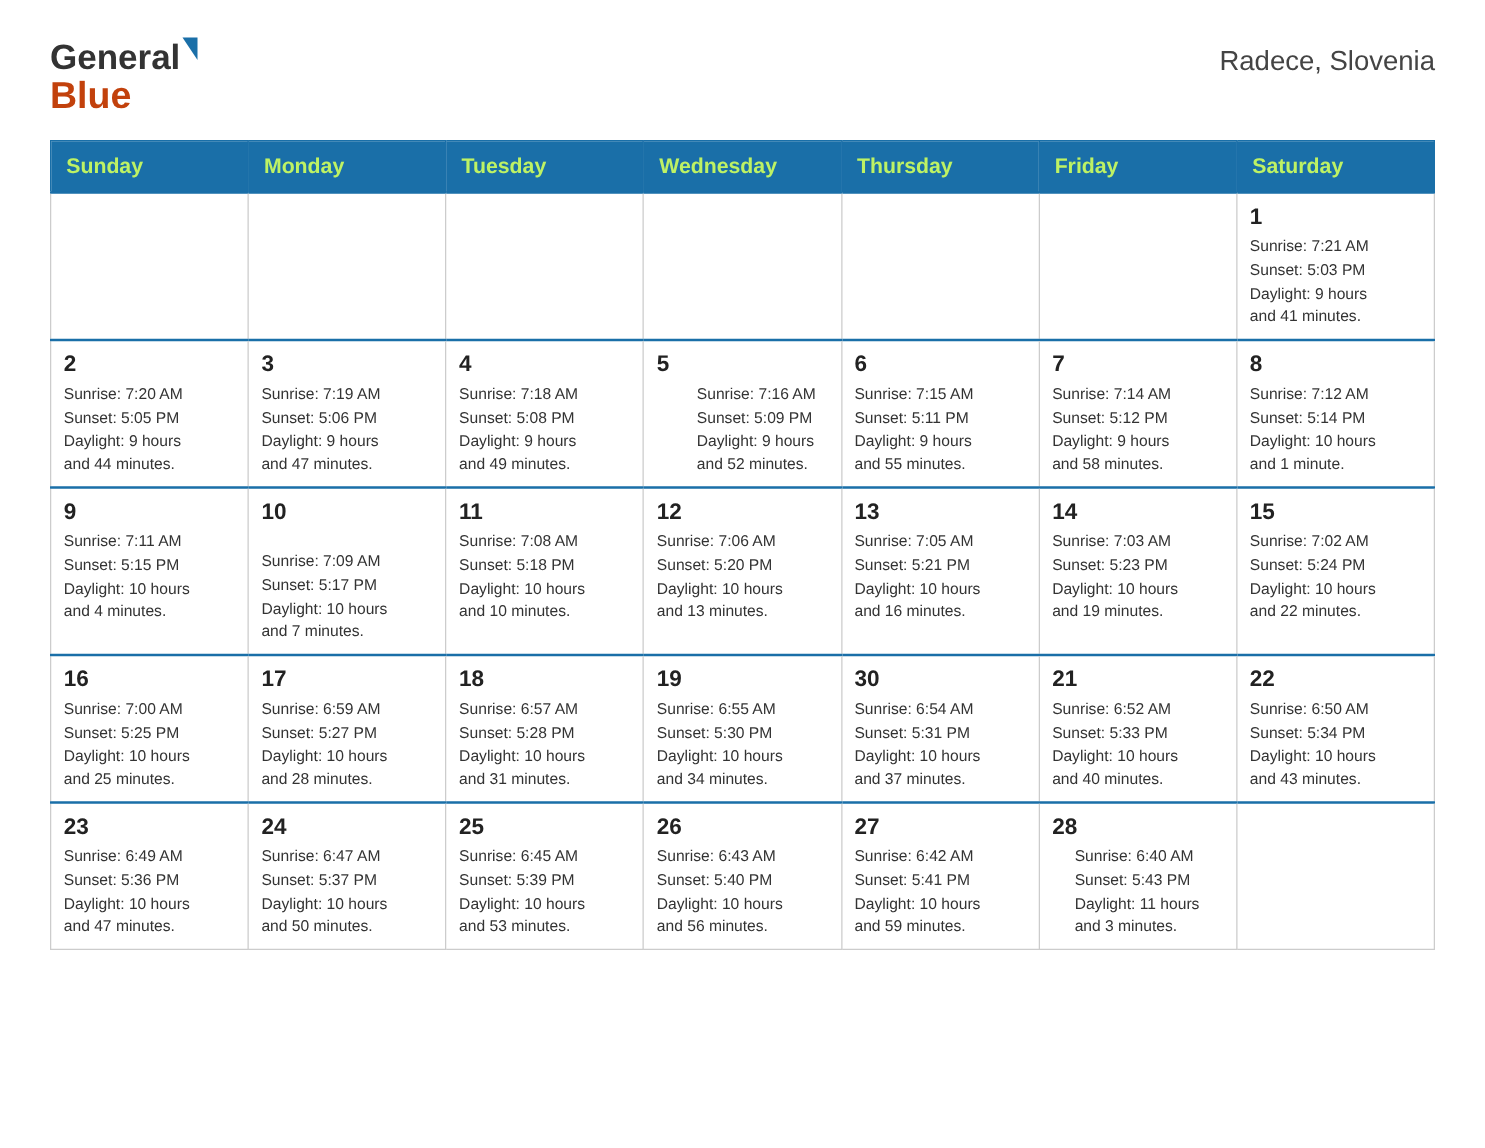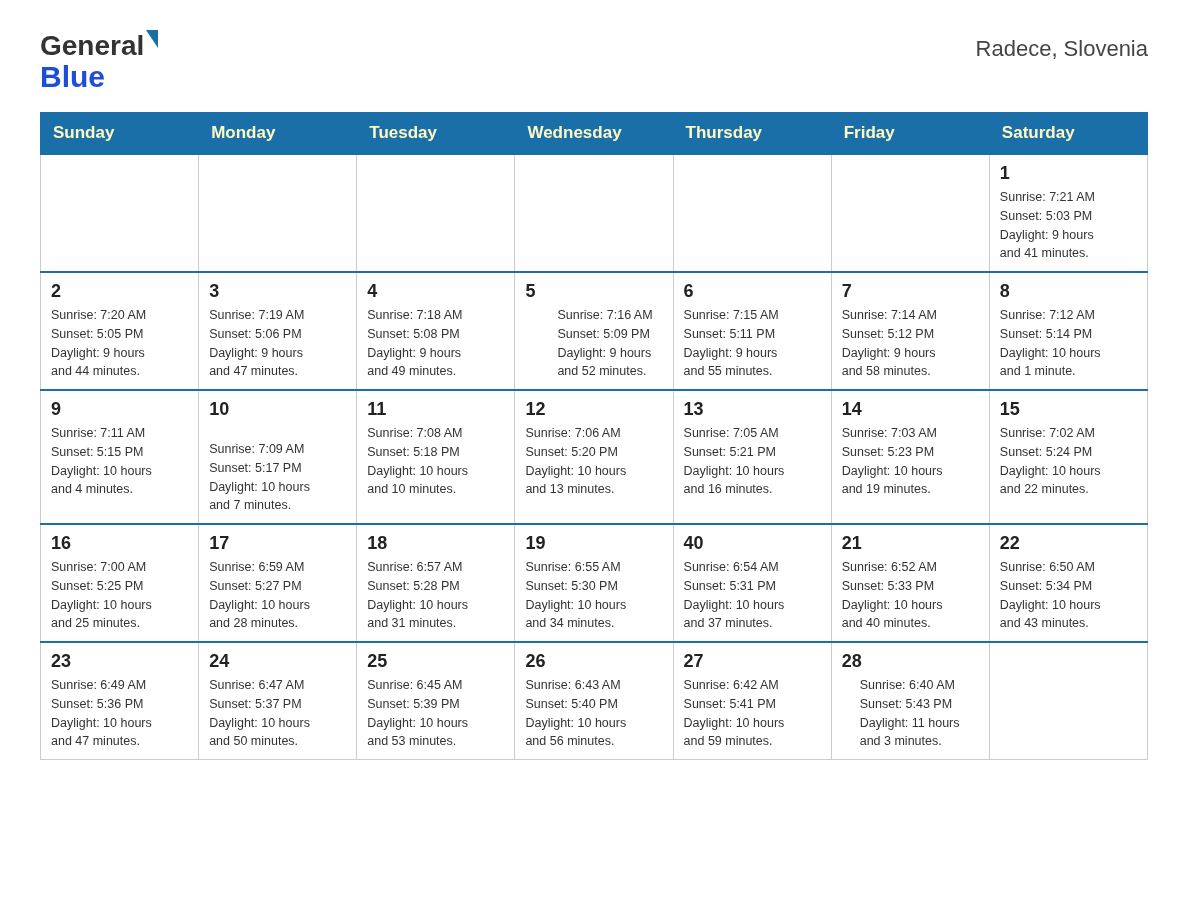--- a/index.html
+++ b/index.html
@@ -51,21 +51,21 @@
       font-size: 22px;
       color: #444;
       margin-top: 6px;
     }
     .calendar {
       width: 100%;
       border-collapse: collapse;
     }
     .calendar thead tr th {
       background: #1a6fa8;
-      color: #fef9c3;
+      color: #bef264;
       font-size: 17px;
       font-weight: bold;
       padding: 10px 12px;
       text-align: left;
       border: 1px solid #1a6fa8;
     }
     .calendar tbody tr td {
       vertical-align: top;
       padding: 8px 10px;
       border: 1px solid #ccc;
@@ -83,21 +83,21 @@
       display: block;
     }
     .day-info {
       font-size: 12.5px;
       color: #333;
       line-height: 1.5;
     }
     .logo-line2 {
       font-size: 30px;
       font-weight: bold;
-      color: #1d4ed8;
+      color: #c2410c;
       line-height: 1;
     }
   </style>
 </head>
 <body>
 
 <div class="header">
   <div class="logo">
     <div class="logo-text">
       <span class="logo-general">General</span>
@@ -263,21 +263,21 @@
 and 31 minutes.</div>
         </td>
         <td>
           <span class="day-number">19</span>
           <div class="day-info" style="white-space: pre-line;">Sunrise: 6:55 AM
 Sunset: 5:30 PM
 Daylight: 10 hours
 and 34 minutes.</div>
         </td>
         <td>
-          <span class="day-number">40</span>
+          <span class="day-number">30</span>
           <div class="day-info" style="white-space: pre-line;">Sunrise: 6:54 AM
 Sunset: 5:31 PM
 Daylight: 10 hours
 and 37 minutes.</div>
         </td>
         <td>
           <span class="day-number">21</span>
           <div class="day-info" style="white-space: pre-line;">Sunrise: 6:52 AM
 Sunset: 5:33 PM
 Daylight: 10 hours

